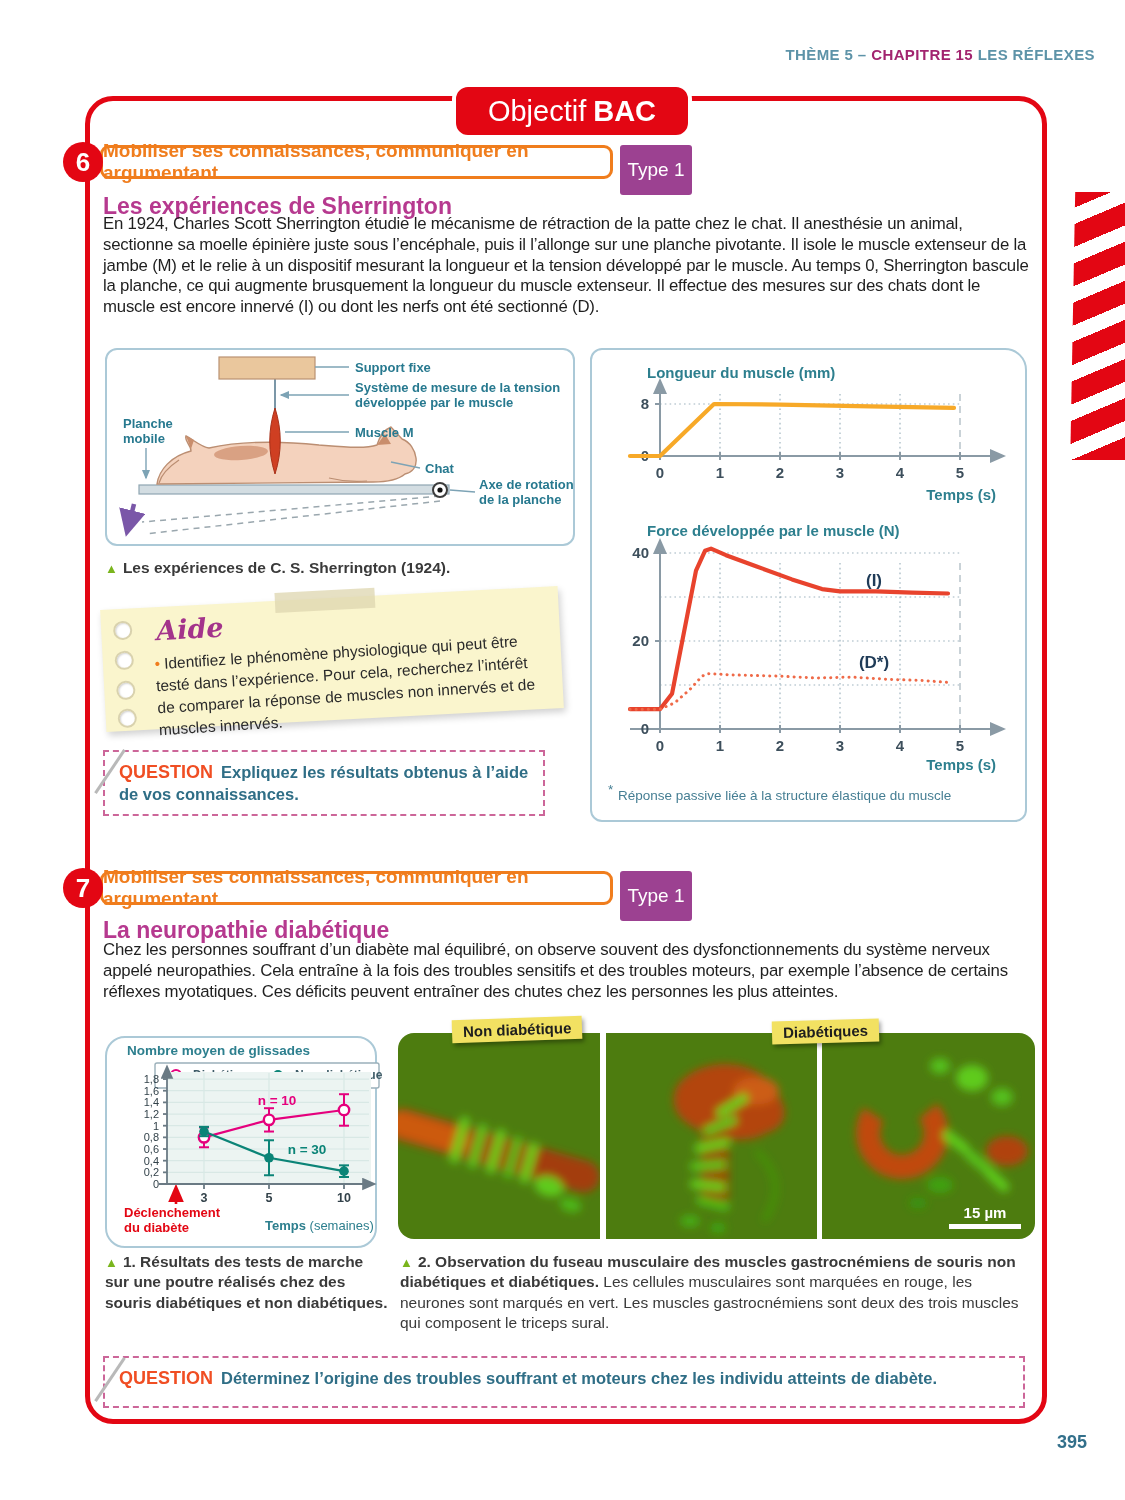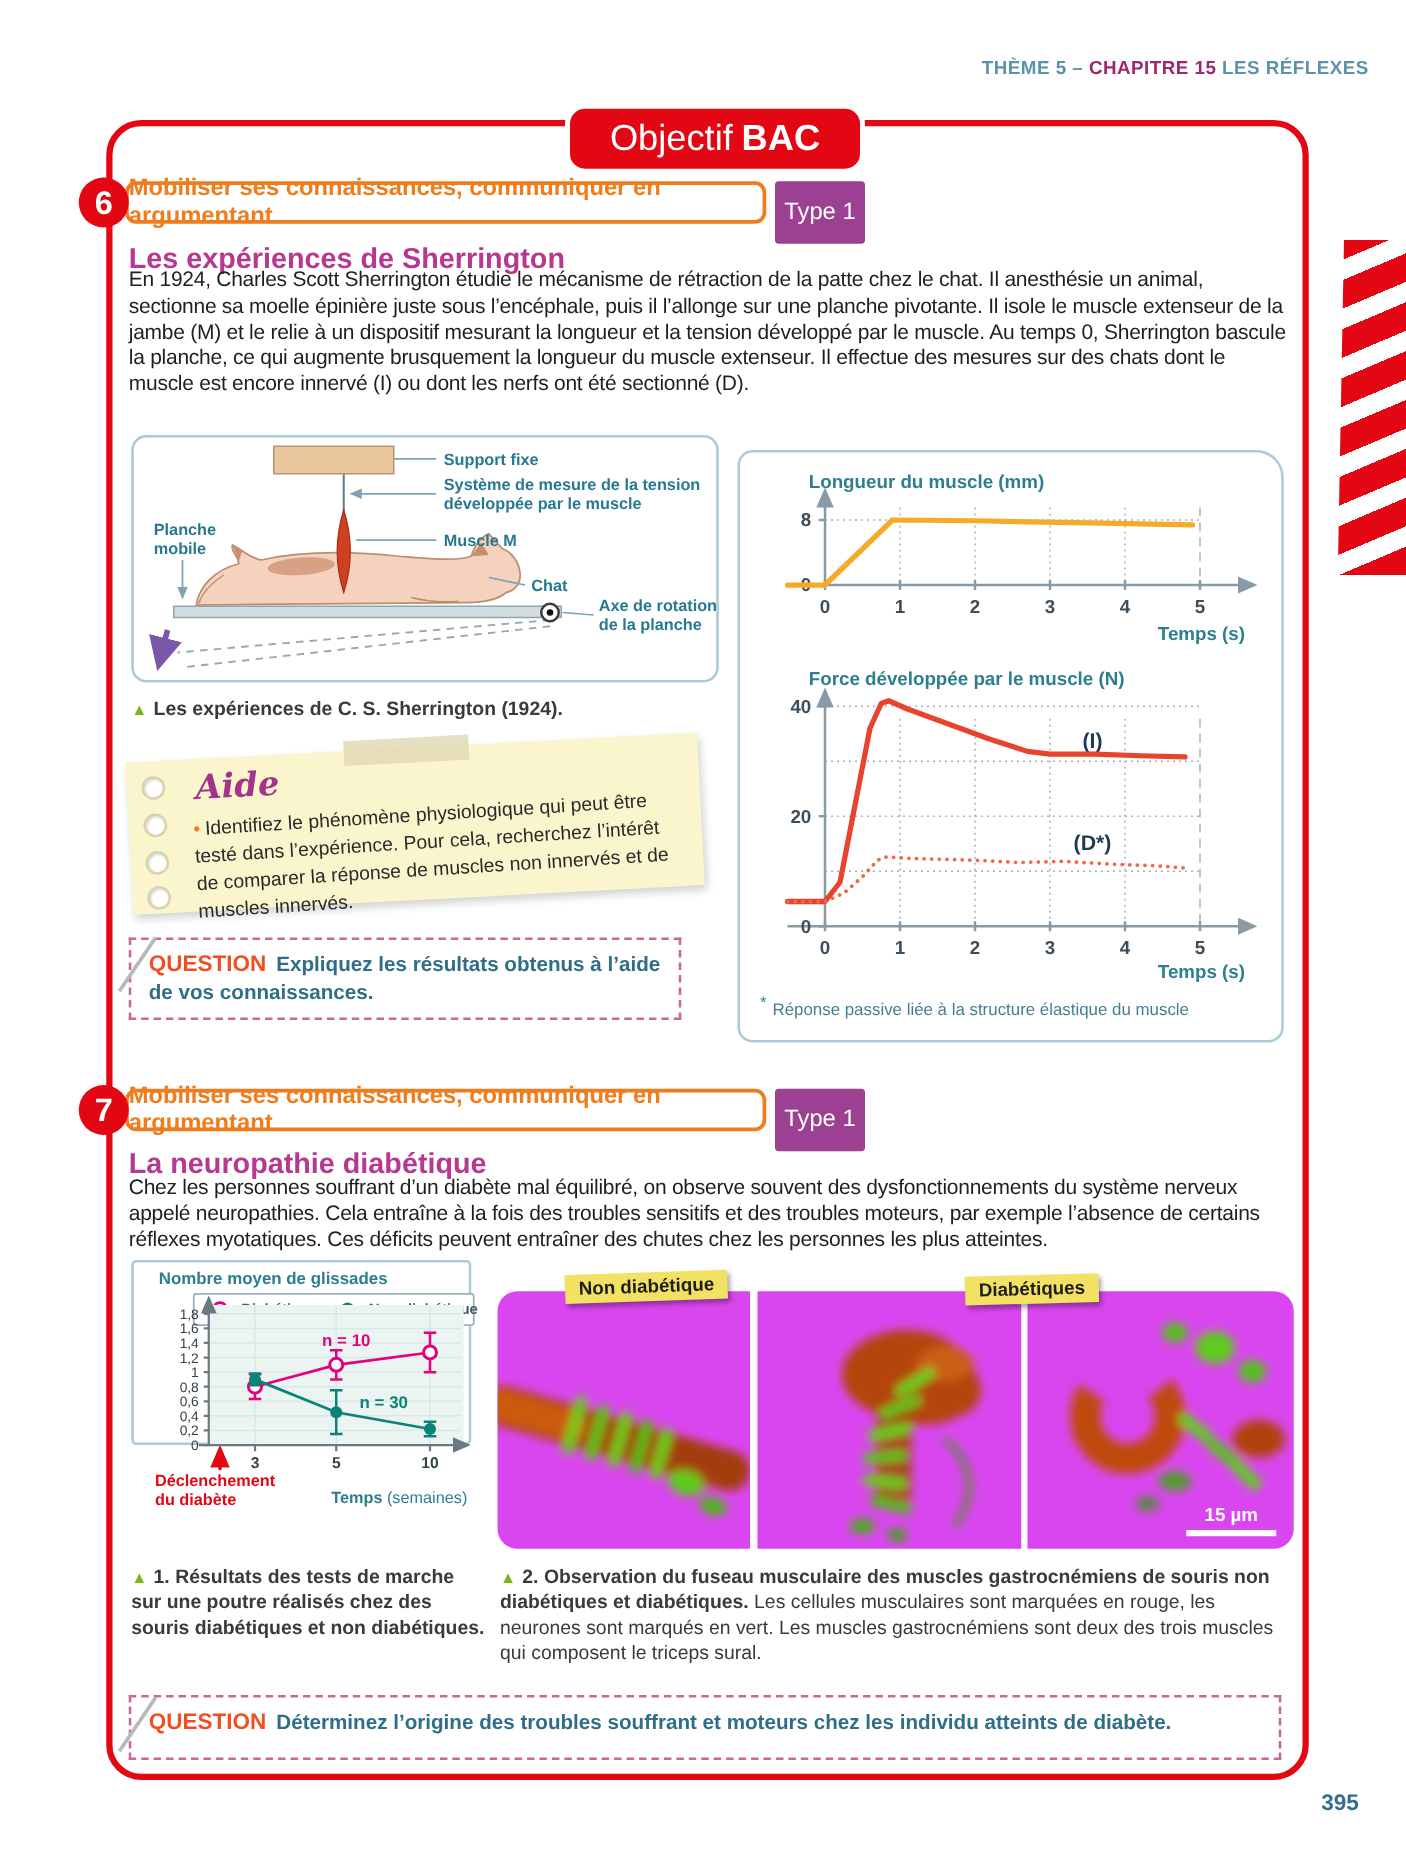--- a/index.html
+++ b/index.html
@@ -62,21 +62,21 @@
               font-weight:bold;font-size:27px;color:#a3338b;}
   .aide-text{position:absolute;left:52px;top:44px;width:390px;font-size:15.5px;color:#2a2a2a;line-height:1.42;
              transform:rotate(-.6deg);}
   .bullet{color:#f07d1d;margin-right:4px;}
   
   .qbox{position:absolute;border:2px dashed #cc6699;box-sizing:border-box;padding:9px 14px;background:#fff;}
   .q-label{color:#f04e23;font-weight:bold;font-size:18px;margin-right:8px;}
   .q-text{color:#2f6e86;font-weight:bold;font-size:16.5px;line-height:1.35;}
   .pencil{position:absolute;width:52px;height:3px;background:#b9b9b9;transform:rotate(-56deg);z-index:2;}
   
-  .photo{position:absolute;top:0;height:206px;background:#d946ef;overflow:hidden;}
+  .photo{position:absolute;top:0;height:206px;background:#4d7c0f;overflow:hidden;}
   .photo-tag{position:absolute;background:#f2e162;padding:3px 11px;font-weight:bold;font-size:15px;color:#1e1e1e;
              box-shadow:2px 3px 4px rgba(0,0,0,.35);z-index:6;}
   .scalebar{position:absolute;right:14px;bottom:10px;color:#fff;font-size:15px;font-weight:bold;text-align:center;z-index:6;}
   .scalebar .bar{width:72px;height:5px;background:#fff;margin-top:3px;}
   .pagenum{position:absolute;right:38px;top:1432px;color:#33708b;font-size:18px;font-weight:bold;}
 </style>
 </head>
 <body>
 
 <div id="page">
@@ -148,21 +148,21 @@
       <text x="236" y="57" class="dlab">développée par le muscle</text>
       <text x="236" y="87" class="dlab">Muscle M</text>
       <text x="306" y="123" class="dlab">Chat</text>
       <text x="360" y="139" class="dlab">Axe de rotation</text>
       <text x="360" y="154" class="dlab">de la planche</text>
       <text x="4" y="78" class="dlab">Planche</text>
       <text x="4" y="93" class="dlab">mobile</text>
     </svg>
   </div>
 
-  <div class="figbox" style="left:590px;top:360px;width:437px;height:474px;border-radius:12px 22px 12px 12px;">
+  <div class="figbox" style="left:590px;top:348px;width:437px;height:474px;border-radius:12px 22px 12px 12px;">
     <svg id="svg-chartA" width="433" height="160" viewBox="0 0 433 160" style="position:absolute;left:0;top:2px;">
       <defs>
           <marker id="arrA" markerWidth="9" markerHeight="9" refX="6" refY="3.5" orient="auto">
             <path d="M0,0L8,3.5L0,7Z" fill="#8a9aa5"></path>
           </marker>
         </defs>
       <text x="55" y="26" class="ctitle">Longueur du muscle (mm)</text>
       <text x="404" y="148" class="axlab" text-anchor="end">Temps (s)</text>
     <g>
           <line x1="68" y1="52" x2="368" y2="52" class="grid-dot"></line>
@@ -260,21 +260,21 @@
   <div class="qbox" style="left:103px;top:750px;width:442px;height:66px;">
     <span class="q-label">QUESTION</span><span class="q-text">Expliquez les résultats obtenus à l’aide de vos connaissances.</span>
   </div>
 
   <div class="exnum" style="left:63px;top:868px;">7</div>
   <div class="skillbox" style="left:100px;top:871px;">Mobiliser ses connaissances, communiquer en argumentant</div>
   <div class="typebadge" style="left:620px;top:871px;">Type 1</div>
   <div class="extitle" style="left:103px;top:917px;">La neuropathie diabétique</div>
   <p class="intro" style="left:103px;top:940px;margin:0;position:absolute;">Chez les personnes souffrant d’un diabète mal équilibré, on observe souvent des dysfonctionnements du système nerveux appelé neuropathies. Cela entraîne à la fois des troubles sensitifs et des troubles moteurs, par exemple l’absence de certains réflexes myotatiques. Ces déficits peuvent entraîner des chutes chez les personnes les plus atteintes.</p>
 
-  <div class="figbox" style="left:105px;top:1008px;width:272px;height:148px;border-radius:4px;">
+  <div class="figbox" style="left:105px;top:1036px;width:272px;height:212px;border-radius:20px;">
     <svg id="svg-chartC" width="268" height="204" viewBox="0 0 268 204">
       <defs>
         <marker id="arrC" markerWidth="9" markerHeight="9" refX="6" refY="3.5" orient="auto">
             <path d="M0,0L8,3.5L0,7Z" fill="#6a7a84"></path>
           </marker>
         <marker id="arrRed" markerWidth="8" markerHeight="8" refX="5" refY="3" orient="auto">
             <path d="M0,0L7,3L0,6Z" fill="#e30613"></path>
           </marker>
       </defs>
       <text x="8" y="17" class="c2title">Nombre moyen de glissades</text>

